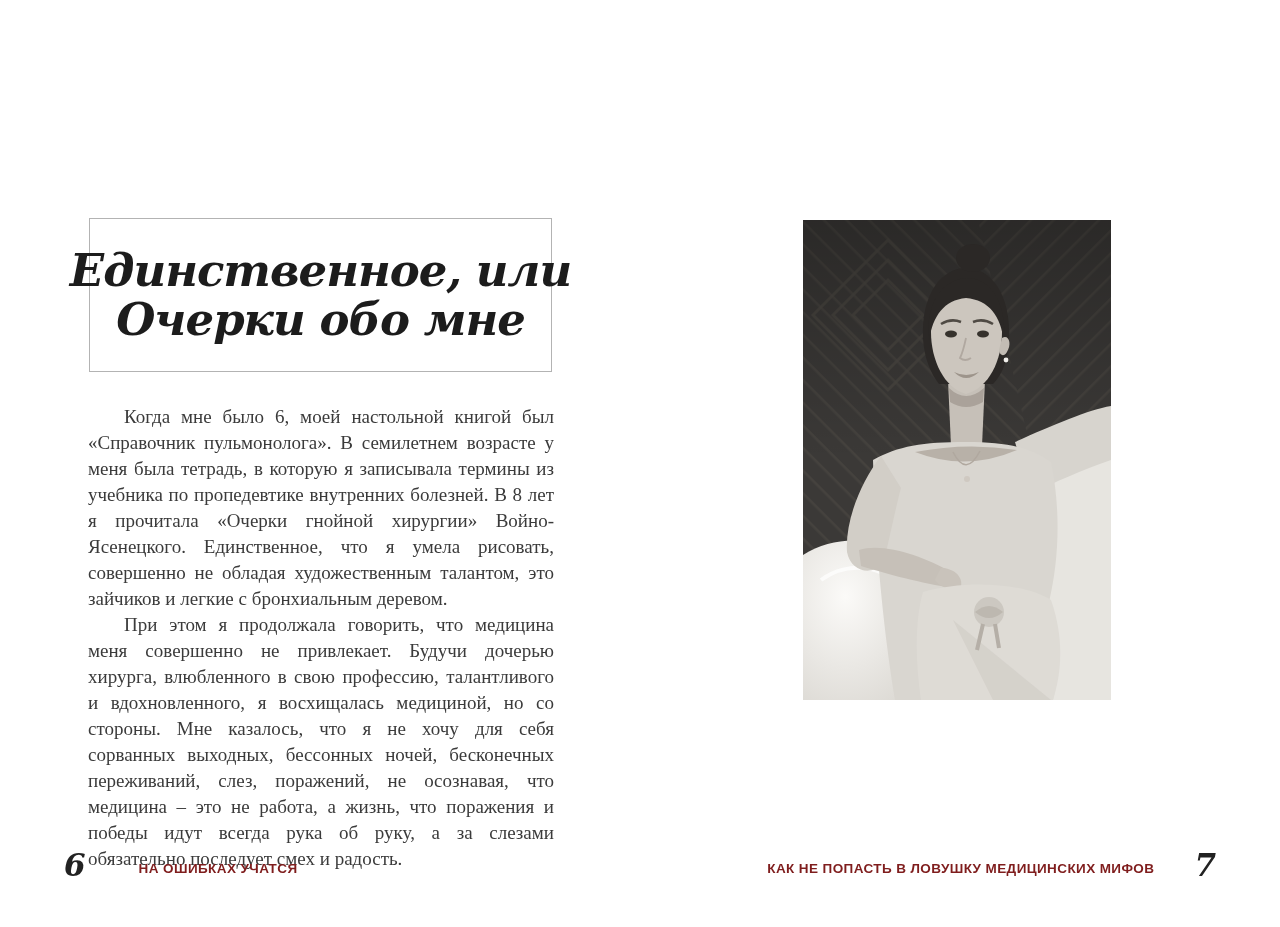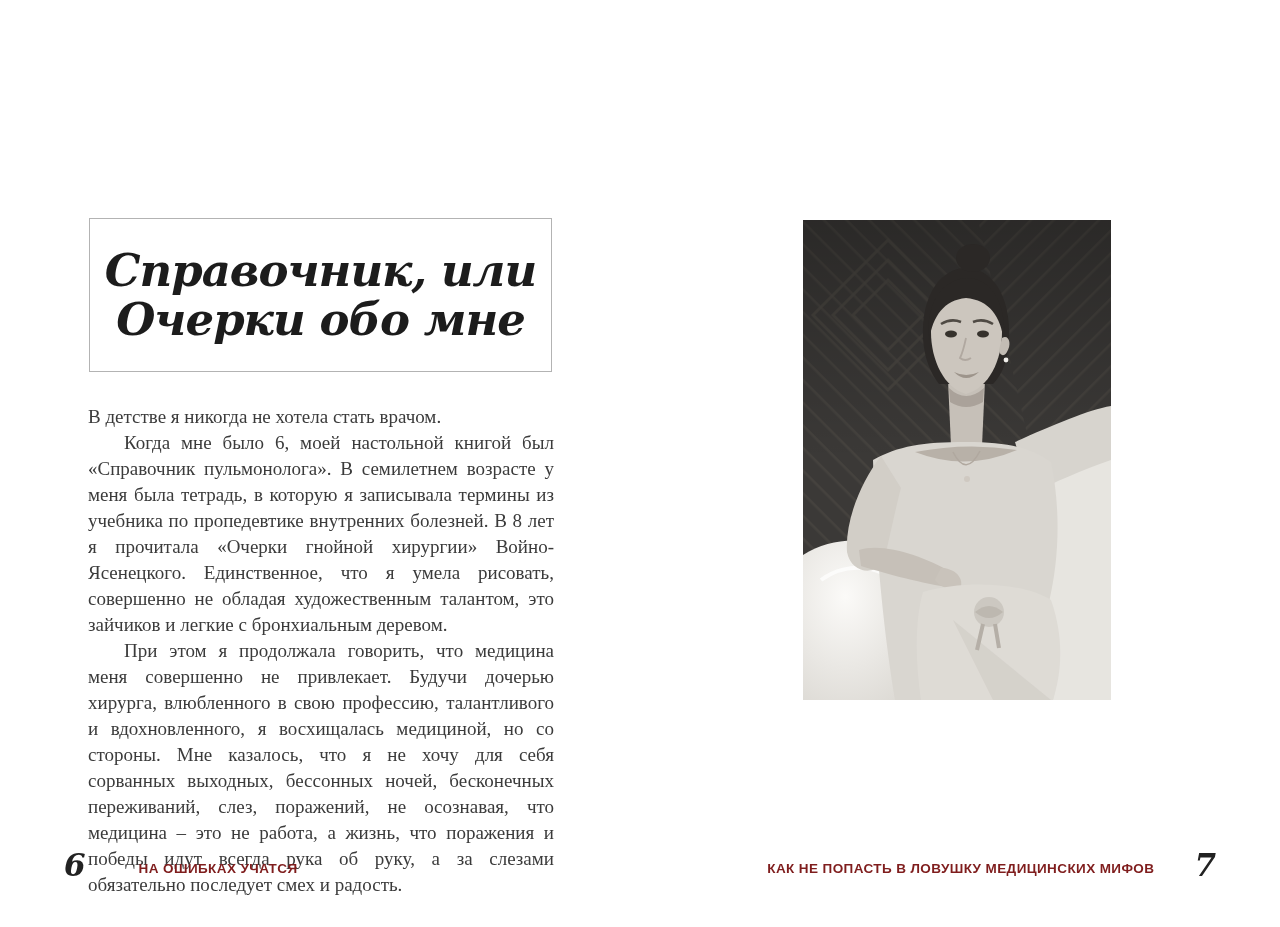--- a/index.html
+++ b/index.html
@@ -76,26 +76,25 @@
   }
 </style>
 </head>
 <body>
 
 <div id="spread">
 
   <div>
 
     <div class="title-box">
-      <div class="title-line">Справочник, или</div>
+      <div class="title-line">Единственное, или</div>
       <div class="title-line">Очерки обо мне</div>
     </div>
 
     <div class="body-text" lang="ru">
-      <p>В детстве я никогда не хотела стать врачом.</p>
       <p class="indent">Когда мне было 6, моей настольной книгой был «Справочник пульмонолога». В семилетнем возрасте у меня была тетрадь, в которую я записывала термины из учебника по пропедевтике внутренних болезней. В 8 лет я прочитала «Очерки гнойной хирургии» Войно-Ясенецкого. Единственное, что я умела рисовать, совершенно не обладая художественным талантом, это зайчиков и легкие с бронхиальным деревом.</p>
       <p class="indent">При этом я продолжала говорить, что медицина меня совершенно не привлекает. Будучи дочерью хирурга, влюбленного в свою профессию, талантливого и вдохновленного, я восхищалась медициной, но со стороны. Мне казалось, что я не хочу для себя сорванных выходных, бессонных ночей, бесконечных переживаний, слез, поражений, не осознавая, что медицина – это не работа, а жизнь, что поражения и победы идут всегда рука об руку, а за слезами обязательно последует смех и радость.</p>
     </div>
 
     <div class="footer footer-left">
       <span class="page-num">6</span>
       <span class="running-title">НА ОШИБКАХ УЧАТСЯ</span>
     </div>
   </div>
 

